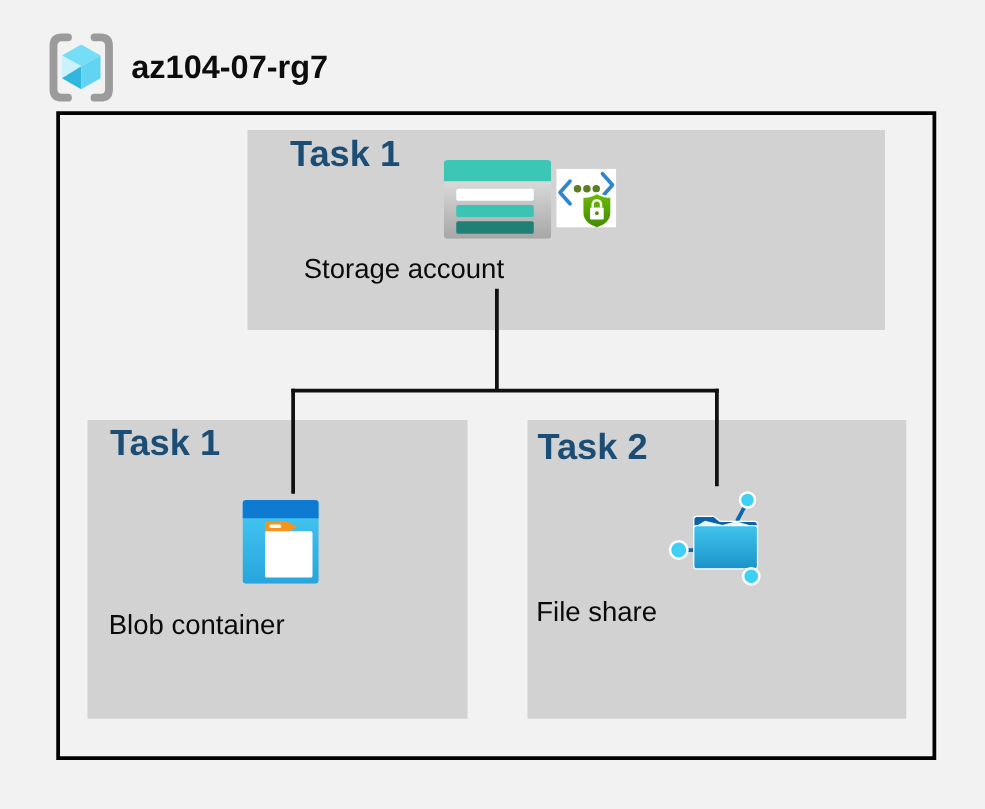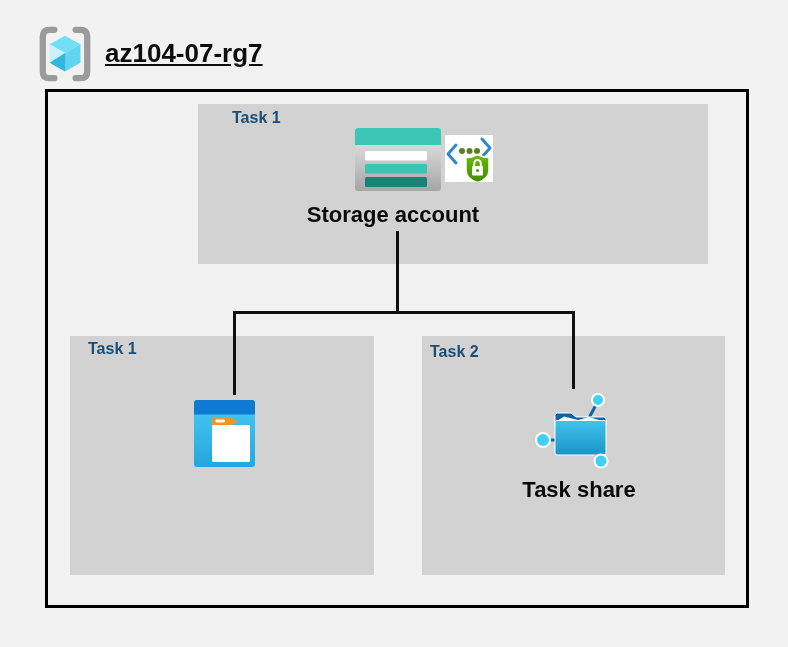--- a/index.html
+++ b/index.html
@@ -2,37 +2,37 @@
 <html><head>
 <meta charset="utf-8">
 <style>
   html,body{margin:0;padding:0;}
   body{font-family:"Liberation Sans", sans-serif; background:#f2f2f2;}
   .canvas{position:relative; width:788px; height:647px; background:#f2f2f2; overflow:hidden;}
 
   .abs{position:absolute;}
 
   
-  .rg-title{left:105px; top:38px; font-size:26px; font-weight:bold; color:#0d0d0d; letter-spacing:0px;text-decoration:underline;}
+  .rg-title{left:105px; top:38px; font-size:26px; font-weight:bold; color:#0d0d0d; letter-spacing:0px;}
 
   
   .rg-border{left:45px; top:89px; width:704px; height:519px; border:3px solid #000; box-sizing:border-box; background:transparent;}
 
   
   .panel{background:#d2d2d2;}
   .panel-task1{left:198px; top:104px; width:510px; height:160px;}
   .panel-task5{left:70px;  top:336px; width:304px; height:239px;}
   .panel-task3{left:422px; top:336px; width:303px; height:239px;}
 
-  .task-label{font-size:16px; font-weight:bold; color:#1c4d74; line-height:1.1;}
+  .task-label{font-size:29px; font-weight:bold; color:#1c4d74; line-height:1.1;}
   .task1-label{left:232px; top:109px;}
   .task5-label{left:88px;  top:340px;}
   .task3-label{left:430px; top:343px;}
 
-  .item-label{font-size:22px; font-weight:bold; color:#0a0a0a; text-align:center; width:300px; line-height:1.1;}
+  .item-label{font-size:22px; font-weight:normal; color:#0a0a0a; width:300px; line-height:1.1;}
   .storage-label{left:243px; top:203px;}
   .blob-label{left:87px; top:488px;}
   .fileshare-label{left:429px; top:478px;}
 
   
   .line{background:#111;}
   .line-v-center{left:396px; top:231px; width:3px; height:82px;}
   .line-h{left:233px; top:311px; width:342px; height:3px;}
   .line-v-left{left:233px; top:311px; width:3px; height:84px;}
   .line-v-right{left:572px; top:311px; width:3px; height:78px;}
@@ -125,20 +125,21 @@
     </defs>
     <rect x="0" y="0" width="61" height="67" rx="3" fill="url(#bb)"></rect>
     <path d="M0 14.5 V3 Q0 0 3 0 H58 Q61 0 61 3 V14.5 Z" fill="#0e7ad2"></path>
     <g>
       <path d="M18 17.5 H36 L44 21.5 L36 25.5 H18 Z" fill="#f7941e"></path>
       <rect x="21.5" y="19.6" width="9.5" height="2.8" rx="1.3" fill="#ffffff"></rect>
     </g>
     <rect x="18" y="25" width="38" height="37" rx="1.5" fill="#ffffff"></rect>
   </svg>
 
+  <div class="abs item-label blob-label">Blob container</div>
 
   <svg class="abs fileshare-icon" width="92" height="80" viewBox="0 0 92 80">
     <defs>
       <linearGradient id="fs" x1="0" y1="0" x2="0" y2="1">
         <stop offset="0" stop-color="#3fc3ec"></stop>
           <stop offset="1" stop-color="#1b94c9"></stop>
       </linearGradient>
     </defs>
     <g stroke="#0b66ad" stroke-width="3" stroke-linecap="round">
       <path d="M65 10 L57 25"></path>
@@ -150,15 +151,15 @@
       <path d="M22 31 L31 25.5 L45 29 L56 26 L73 31 V33 H22 Z" fill="#eef8fe"></path>
       <rect x="22" y="29.5" width="51" height="34.5" rx="2" fill="url(#fs)" stroke="#ffffff" stroke-width="1"></rect>
     </g>
     <g fill="#3fd0f8" stroke="#ffffff" stroke-width="2">
       <circle cx="65" cy="9" r="6"></circle>
       <circle cx="10" cy="49" r="7"></circle>
       <circle cx="68" cy="70" r="6.5"></circle>
     </g>
   </svg>
 
-  <div class="abs item-label fileshare-label">Task share</div>
+  <div class="abs item-label fileshare-label">File share</div>
 
 </div>
 
 </body></html>

